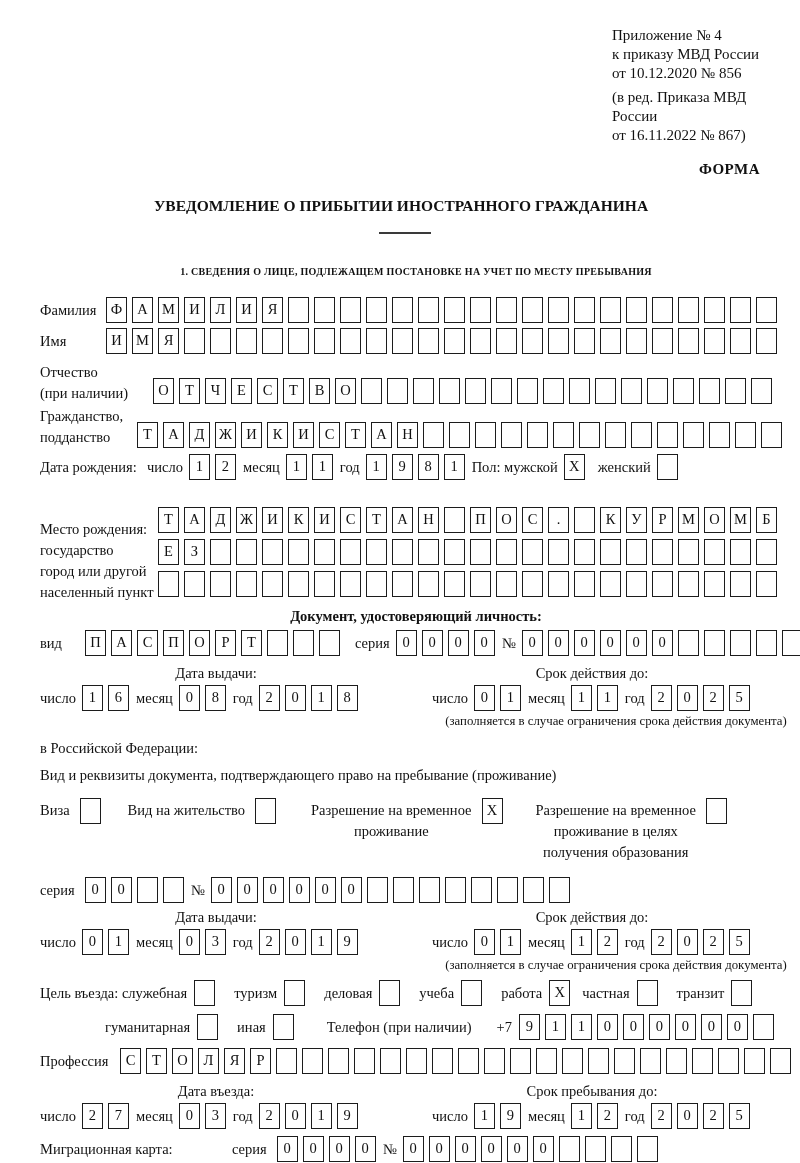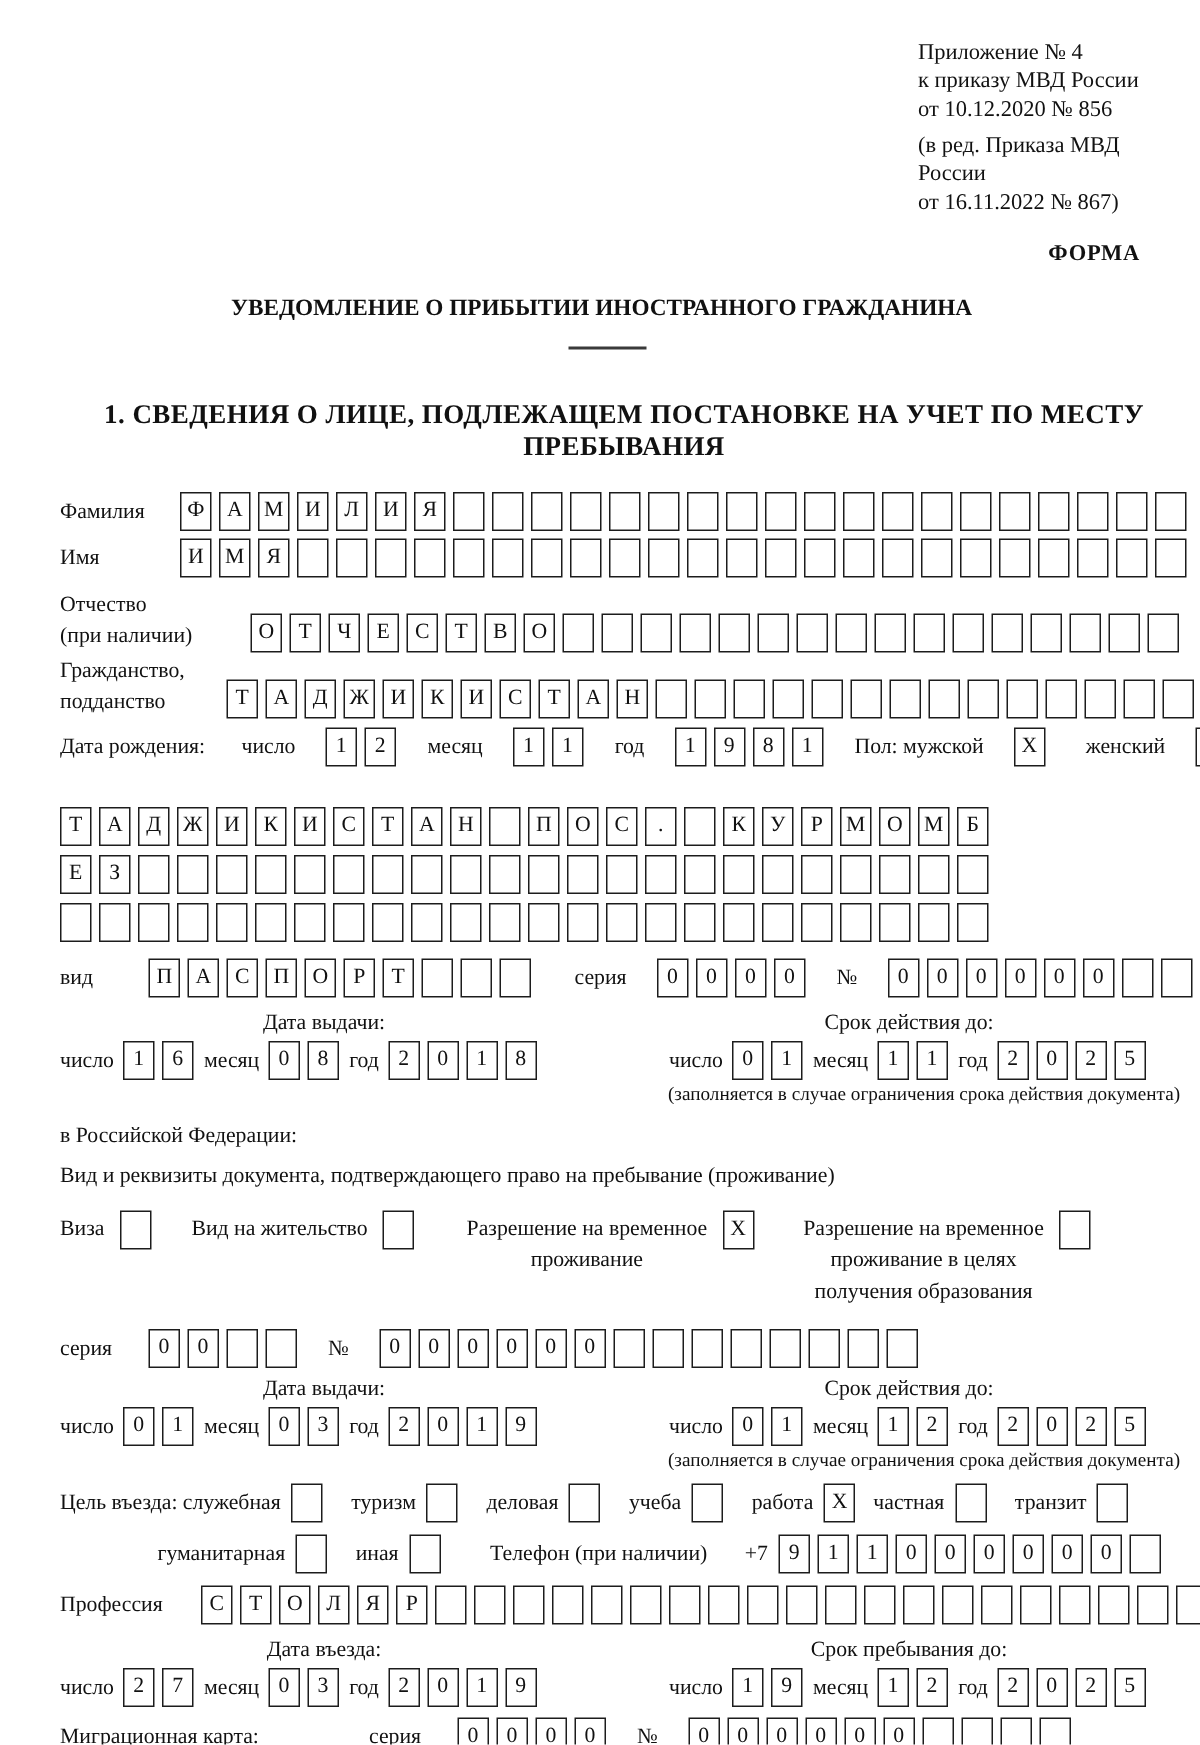--- a/index.html
+++ b/index.html
@@ -13,24 +13,24 @@
 
   
   .ref-block { margin-left:572px; font-size:15px; line-height:19px; }
   .ref-note { margin-top:5px; }
   .forma { text-align:right; padding-right:32px; font-weight:bold; font-size:15px; margin-top:16px; letter-spacing:0.5px; }
 
   
   .title { text-align:center; font-weight:bold; font-size:15.5px; line-height:23px; margin-top:16px; margin-right:30px; }
   .title-underline { display:inline-block; width:52px; border-bottom:2px solid #3a3a3a; height:14px; margin-left:8px; }
 
-  .sec-heading { font-weight:bold; font-size:18px; margin-top:26px; margin-bottom:20px; text-align:center; letter-spacing:0.3px; }
+  .sec-heading { font-weight:bold; font-size:10px; margin-top:26px; margin-bottom:20px; text-align:center; letter-spacing:0.3px; }
 
   
-  .frow { display:flex; align-items:center; margin-bottom:5px;gap:14px; }
+  .frow { display:flex; align-items:center; margin-bottom:5px; }
   .frow.top { align-items:flex-end; }
   .flabel { flex:none; line-height:26px; }
   .flabel2 { flex:none; line-height:21px; padding-top:3px; }
   .cells { display:flex; flex:none; }
   .cellrows .cells { margin-bottom:6px; }
 
   .cell {
     display:inline-block; width:21px; height:26px; flex:none;
     border:1.8px solid #1c1c1c; margin-right:5px; background:#fff;
     text-align:center; font-size:14.5px; line-height:23px;
@@ -240,20 +240,26 @@
     <span class="cells">
         <span class="cell">X</span>
       </span>
     <span class="wlabel" style="margin-left:8px">женский</span>
     <span class="cells">
         <span class="cell"></span>
       </span>
   </div>
 
   <div class="frow top">
+    <span class="flabel2" style="width:118px">
+      <span>Место рождения:</span><br>
+      <span>государство</span><br>
+      <span>город или другой</span><br>
+      <span>населенный пункт</span>
+    </span>
     <span class="cellrows">
       <span class="cells">
           <span class="cell">Т</span>
           <span class="cell">А</span>
           <span class="cell">Д</span>
           <span class="cell">Ж</span>
           <span class="cell">И</span>
           <span class="cell">К</span>
           <span class="cell">И</span>
           <span class="cell">С</span>
@@ -322,20 +328,21 @@
           <span class="cell"></span>
           <span class="cell"></span>
           <span class="cell"></span>
           <span class="cell"></span>
           <span class="cell"></span>
           <span class="cell"></span>
         </span>
     </span>
   </div>
 
+  <div style="text-align:center;font-weight:bold;margin:2px 0 5px 0">Документ, удостоверяющий личность:</div>
 
   <div class="frow">
     <span class="flabel" style="width:45px">вид</span>
     <span class="cells">
         <span class="cell">П</span>
         <span class="cell">А</span>
         <span class="cell">С</span>
         <span class="cell">П</span>
         <span class="cell">О</span>
         <span class="cell">Р</span>

